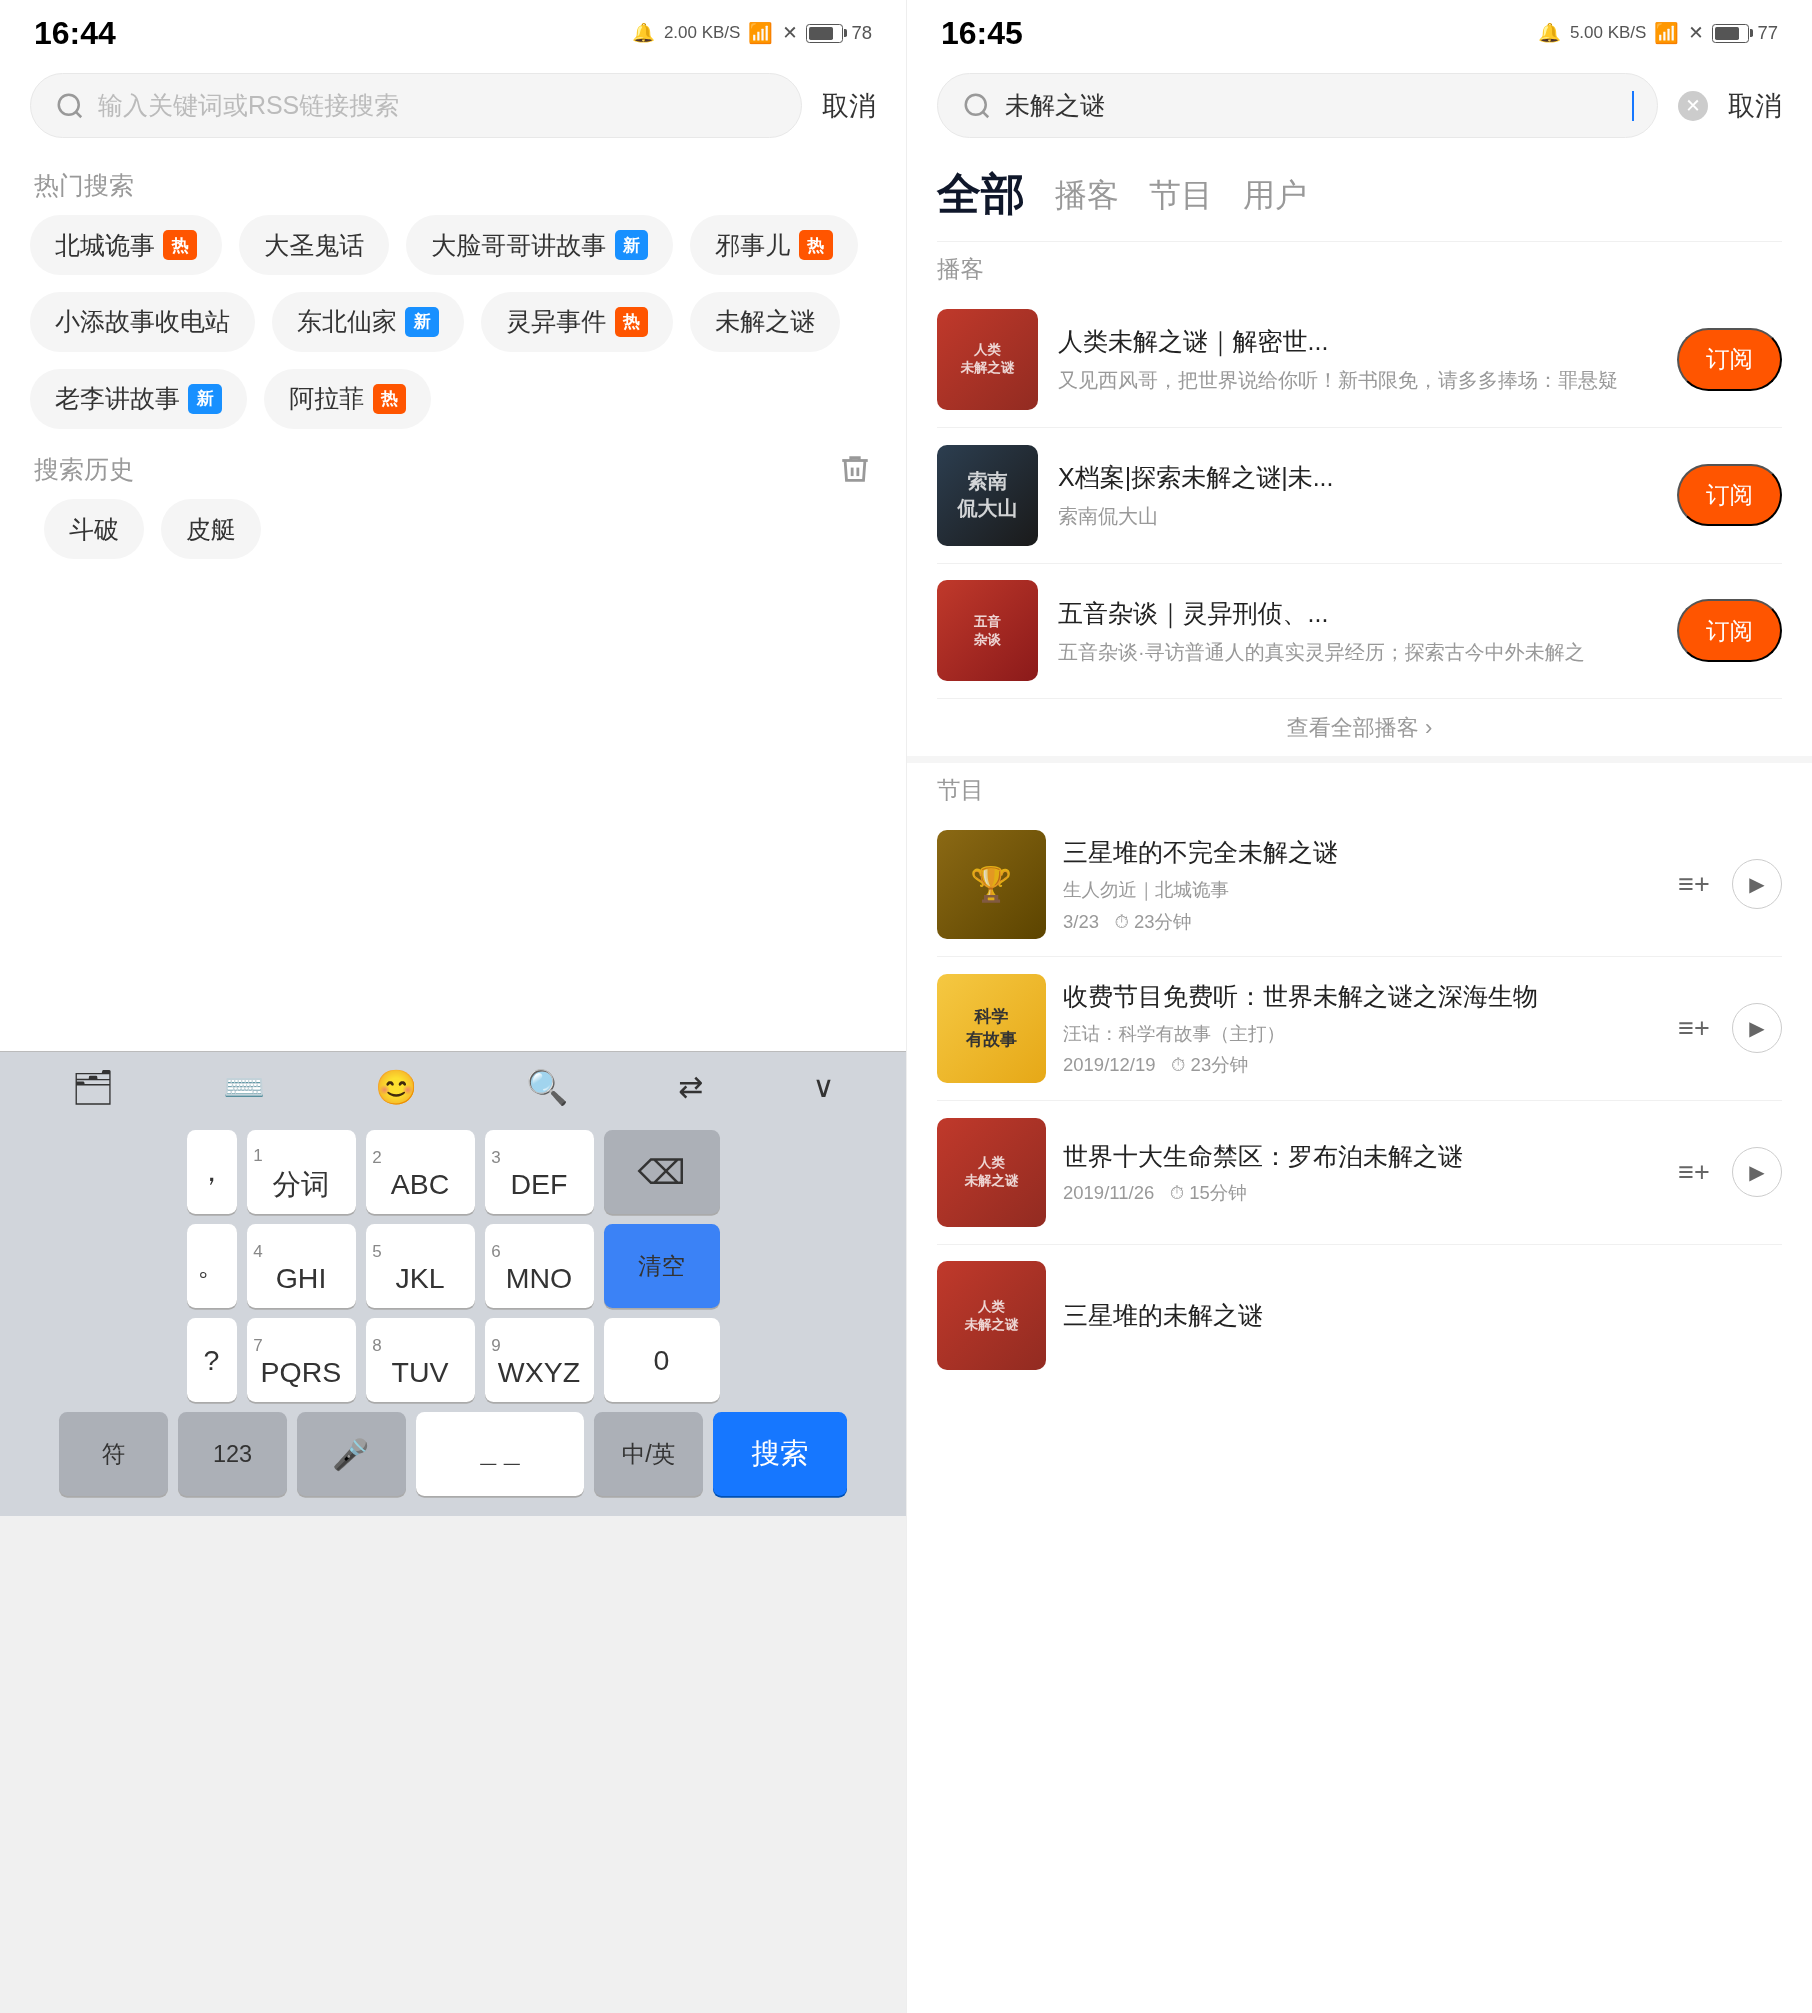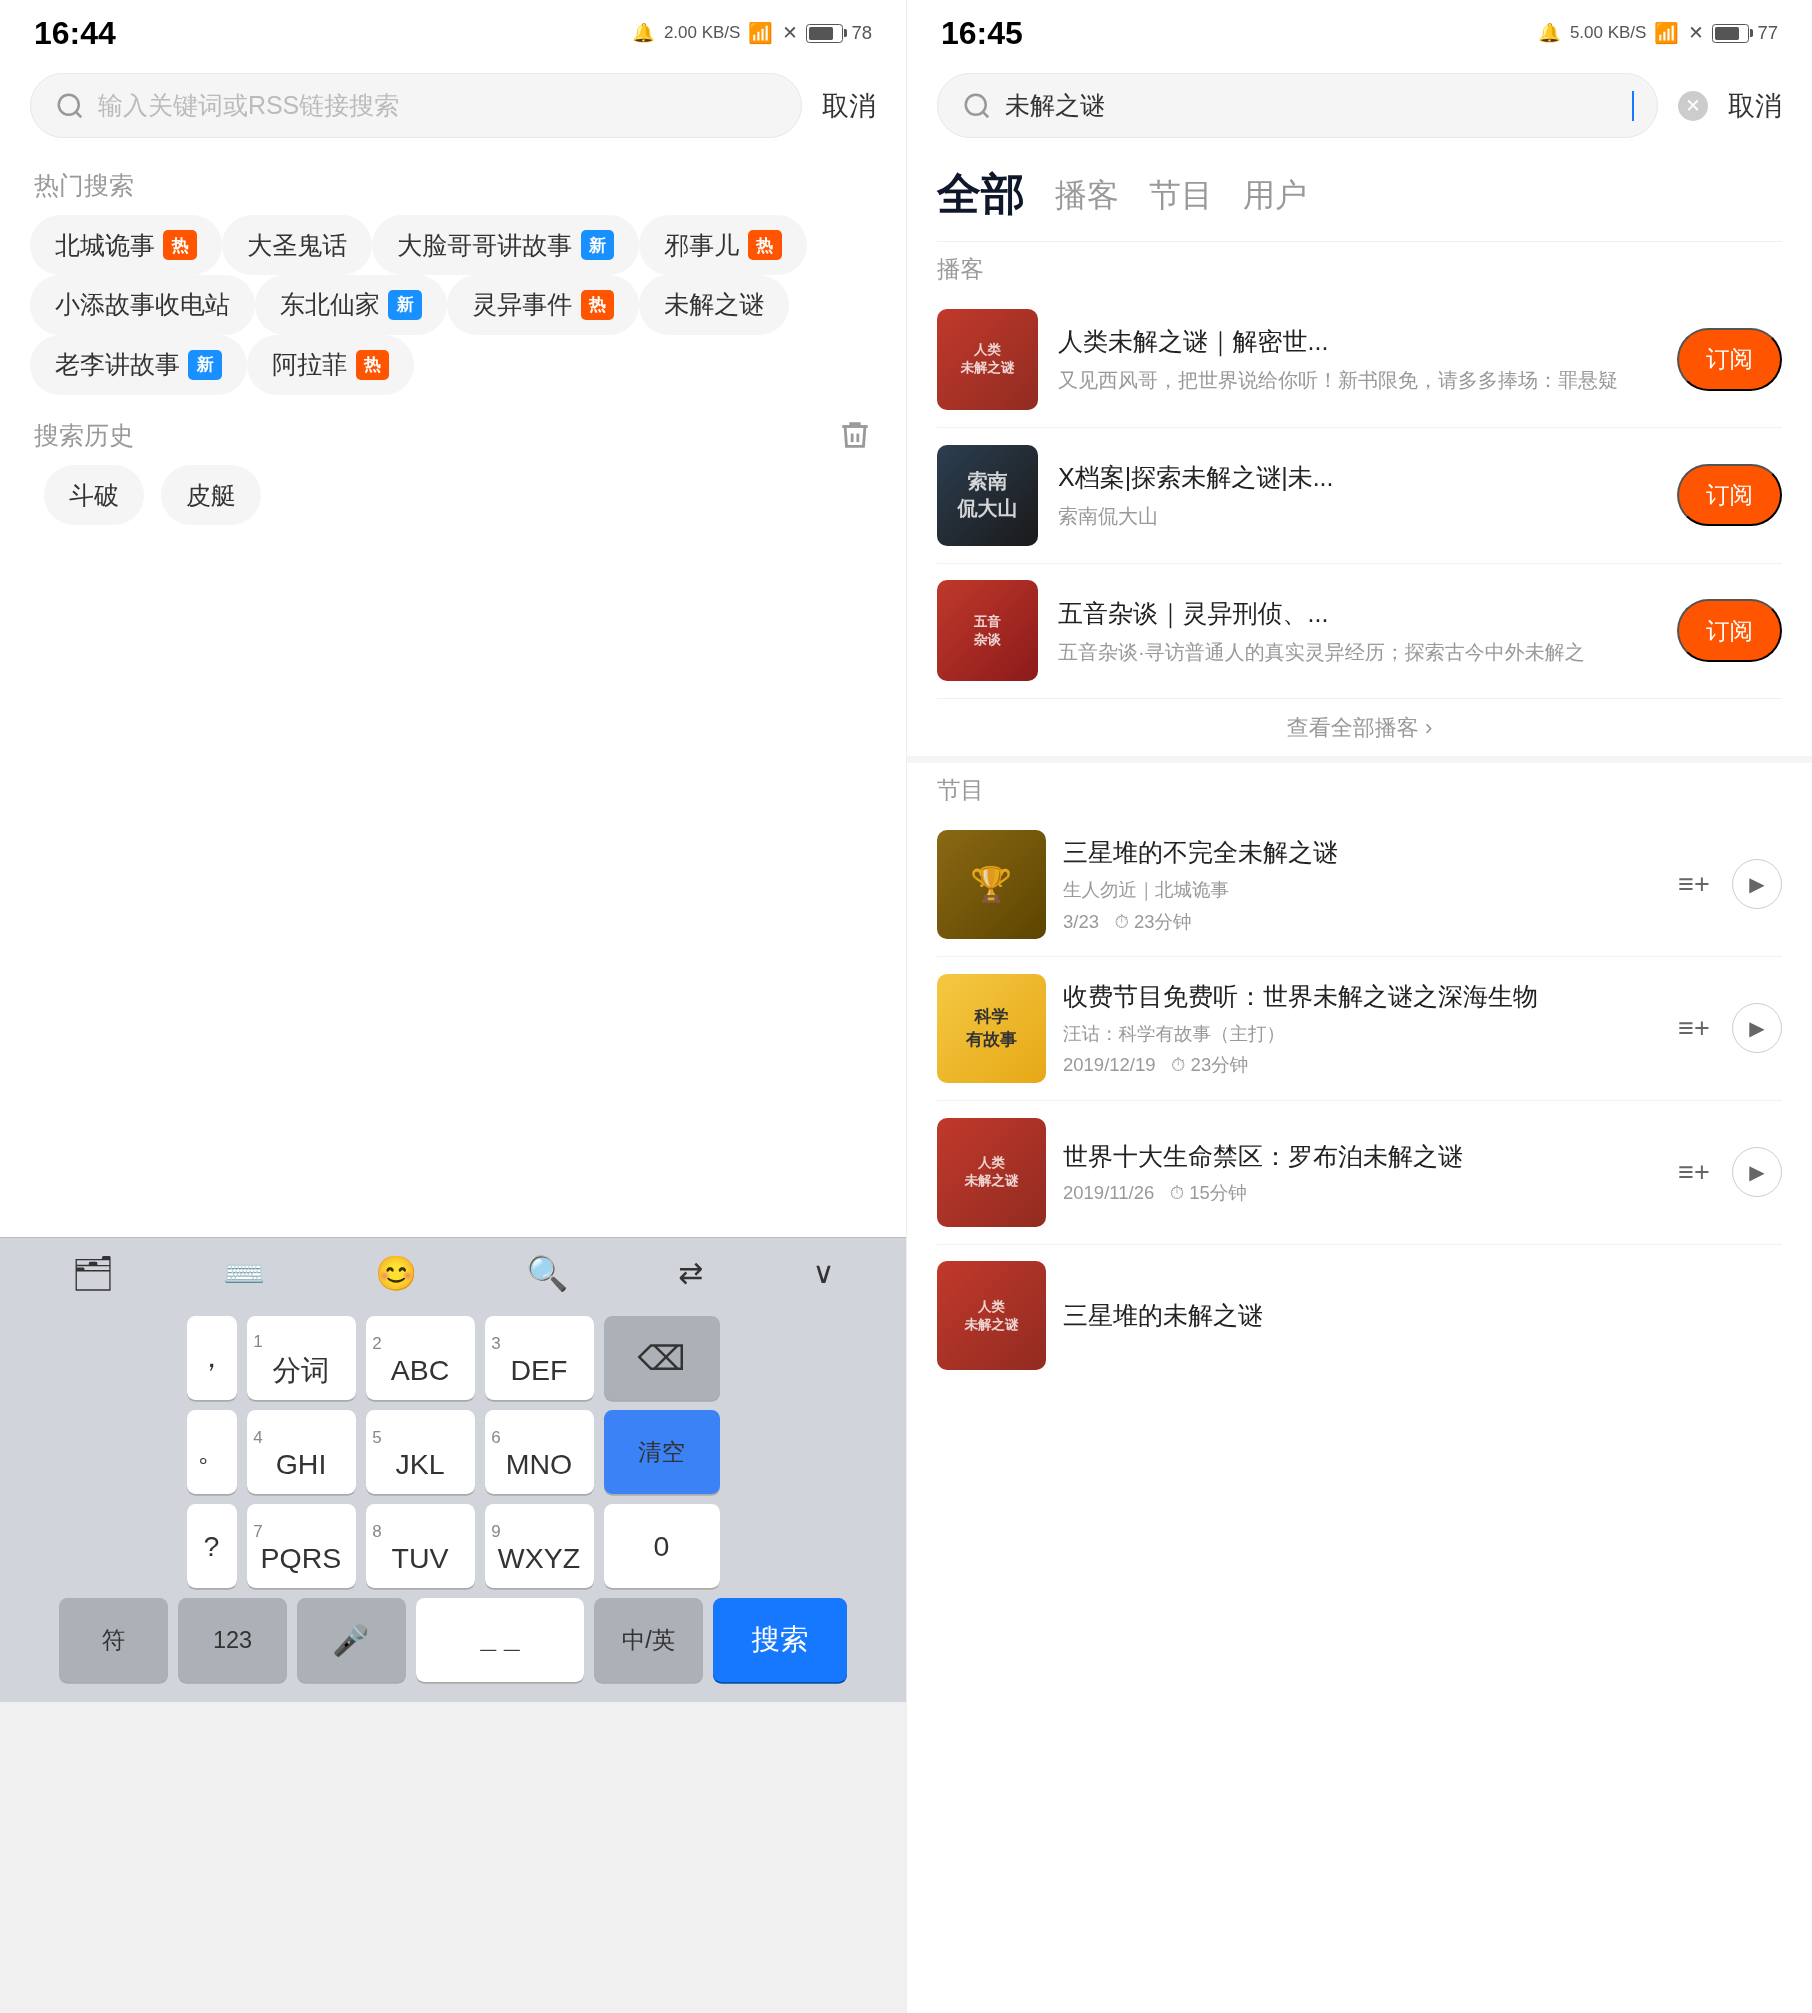--- a/index.html
+++ b/index.html
@@ -8,21 +8,21 @@
       background: #f0f0f0;
       display: flex;
       width: 1812px;
       height: 2014px;
       overflow: hidden;
     }
 
     
     .left-panel {
       width: 906px;
-      height: 1702px;
+      height: 1516px;
       background: #fff;
       display: flex;
       flex-direction: column;
       position: relative;
     }
 
     
     .right-panel {
       width: 906px;
       height: 2014px;
@@ -132,20 +132,21 @@
       font-size: 25px;
       color: #999;
       padding: 17px 34px 13.4px;
     }
 
     
     .tag-grid {
       padding: 0 30px;
       display: flex;
       flex-wrap: wrap;
+      gap: 17px;
     }
     .tag-item {
       background: #f5f5f5;
       border-radius: 42px;
       padding: 13.4px 25px;
       font-size: 25px;
       color: #333;
       display: flex;
       align-items: center;
       gap: 8.4px;

